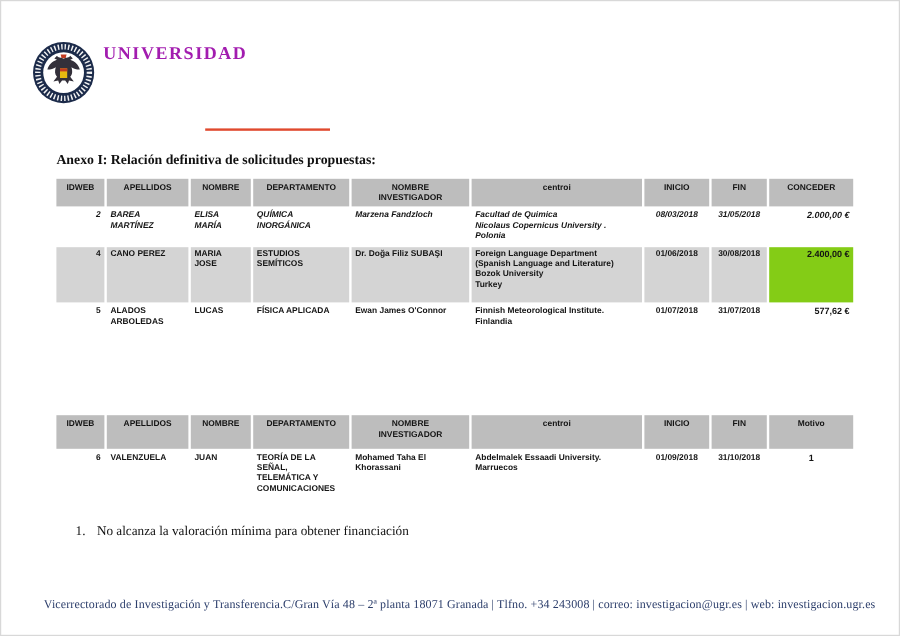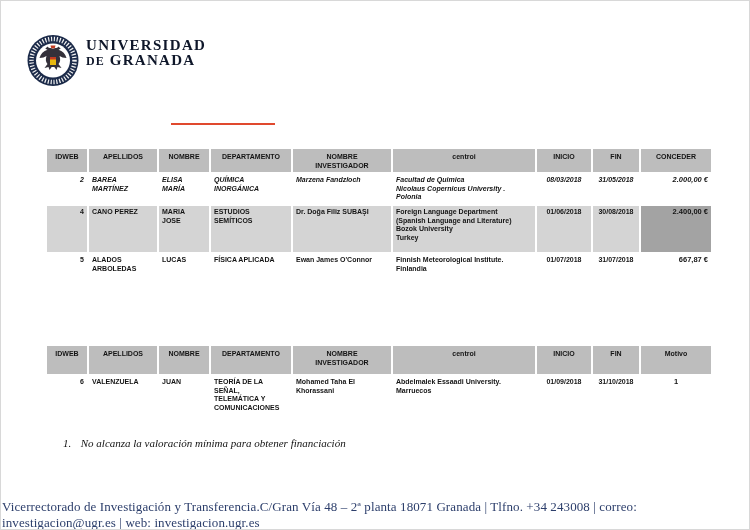--- a/index.html
+++ b/index.html
@@ -5,21 +5,21 @@
   html,body{margin:0;padding:0;background:#fff;}
   .page{
     position:relative;width:748px;height:528px;background:#fff;
     border:1px solid #d8d8d8;overflow:hidden;
     font-family:"Liberation Serif", serif;color:#111;
   }
   
   .logo{position:absolute;left:26px;top:31px;display:flex;}
   .crest{width:52px;height:57px;}
   .logo-text{margin-left:7px;padding-top:6px;}
-  .logo-l1,.logo-l2{font-weight:bold;font-size:15px;letter-spacing:1.3px;line-height:15px;color:#0f172a;}
+  .logo-l1,.logo-l2{font-weight:bold;font-size:15px;letter-spacing:1.3px;line-height:15px;color:#a21caf;}
   .logo-l2 .de{font-size:12px;letter-spacing:1px;}
   .logo-rule{position:absolute;left:85px;top:54px;width:104px;height:2px;background:var(--accent,#e0492e);}
   
   .heading{position:absolute;left:46px;font-weight:bold;font-size:11.5px;white-space:nowrap;}
   .heading .hlabel{display:inline-block;min-width:40px;}
   #heading1{top:127px;}
   #heading2{top:321px;}
   
   table.doc{
     position:absolute;left:44px;border-collapse:separate;border-spacing:2px;
@@ -35,62 +35,65 @@
   }
   table.doc td{
     vertical-align:top;padding:2px 3px;font-weight:bold;white-space:pre-line;
     background:#fff;overflow:hidden;
   }
   td.cid{text-align:center;padding-right:14px;text-align:right;}
   td.date{text-align:center;padding-left:1px;padding-right:1px;}
   td.amount{text-align:right;font-weight:normal;font-size:7.5px;padding-right:4px;}
   td.motivo{text-align:center;font-weight:normal;font-size:7.5px;}
   tr.shaded td{background:var(--row_gray,#d4d4d4);}
-  tr.shaded td.amount{background:#a3a3a3;}
+  tr.shaded td.amount{background:#84cc16;}
   th.vbottom{vertical-align:bottom;padding-bottom:4px;}
   td.id-tail-sm{background:linear-gradient(to bottom,#fff 27px,var(--row_gray,#d4d4d4) 27px);}
   td.id-tail-lg{background:linear-gradient(to bottom,#fff 13px,var(--row_gray,#d4d4d4) 13px);}
   tr.h-hdr1{height:23px;}
   tr.h-r0{height:30px;font-style:italic;}
   tr.h-r1{height:46px;}
   tr.h-r2{height:39px;}
   tr.h-hdr2{height:28px;}
   tr.h-r3{height:49px;}
   
-  .footnote{position:absolute;left:62px;top:436px;font-size:11px;font-style:italic;}
+  .footnote{position:absolute;left:62px;top:436px;font-size:11px;}
   .footnote .fn-num{display:inline-block;min-width:15px;}
   .footer{
-    position:absolute;left:1px;right:0;top:498px;
-    font-size:13px;color:var(--footer_navy,#2c3e6b);letter-spacing:0.1px;
+    position:absolute;left:16px;right:0;top:498px;text-align:center;
+    font-size:10px;color:var(--footer_navy,#2c3e6b);letter-spacing:0.1px;
   }
 </style>
 </head>
 <body>
 
 <div class="page">
 
   <div class="logo">
     <svg class="crest" viewBox="0 0 52 57" aria-hidden="true">
       <circle cx="26" cy="28.5" r="25.5" fill="#1c2b4a"></circle>
       <circle cx="26" cy="28.5" r="21.5" fill="none" stroke="#f2f2f2" stroke-width="4.5" stroke-dasharray="1.2 1.7"></circle>
       <circle cx="26" cy="28.5" r="17" fill="#ffffff"></circle>
       <path d="M23.5,13.5 h5 l-0.8,3 h-3.4 z" fill="#c23b22"></path>
       <path d="M26,17 c-2.5,-1.5 -4.5,-0.5 -5.5,-2.5 l-2.2,2.2 2.2,1.1 c-4,1.2 -7,4.2 -8,8.2 3,0 5,-1 7,-2 -1,3 -1,6 1,8 l-3,4 4,-1 1,3 2.2,-3 2.6,0 2.2,3 1,-3 4,1 -3,-4 c2,-2 2,-5 1,-8 2,1 4,2 7,2 -1,-4 -4,-7 -8,-8.2 l2.2,-1.1 -2.2,-2.2 c-1,2 -3,1 -5.5,2.5 z" fill="#33303a"></path>
       <rect x="23" y="25" width="6" height="8" fill="#e8b90f"></rect>
       <rect x="23" y="25" width="6" height="2.5" fill="#c23b22"></rect>
     </svg>
     <div class="logo-text">
       <div class="logo-l1">UNIVERSIDAD</div>
-      <div class="logo-l2"><span class="de">DE</span> <span>GRANADA</span></div>
       <div style="position:relative;">
         <div class="logo-rule"></div>
       </div>
     </div>
   </div>
 
+  <div class="heading" id="heading1">
+    <span class="hlabel">Anexo I:</span>
+    <span>Relación definitiva de solicitudes propuestas:</span>
+  </div>
 
   <table class="doc" id="table1">
     <colgroup>
       <col style="width:40px">
         <col style="width:68px">
         <col style="width:50px">
       <col style="width:80px">
         <col style="width:98px">
         <col style="width:142px">
       <col style="width:54px">
@@ -146,21 +149,21 @@
       <td class="cid id-tail-sm">5</td>
       <td>ALADOS
 ARBOLEDAS</td>
       <td>LUCAS</td>
       <td>FÍSICA APLICADA</td>
       <td>Ewan James O'Connor</td>
       <td>Finnish Meteorological Institute.
 Finlandia</td>
       <td class="date">01/07/2018</td>
       <td class="date">31/07/2018</td>
-      <td class="amount">667,87 €</td>
+      <td class="amount">577,62 €</td>
     </tr>
   </tbody>
     </table>
 
 
   <table class="doc" id="table2">
     <colgroup>
       <col style="width:40px">
         <col style="width:68px">
         <col style="width:50px">

